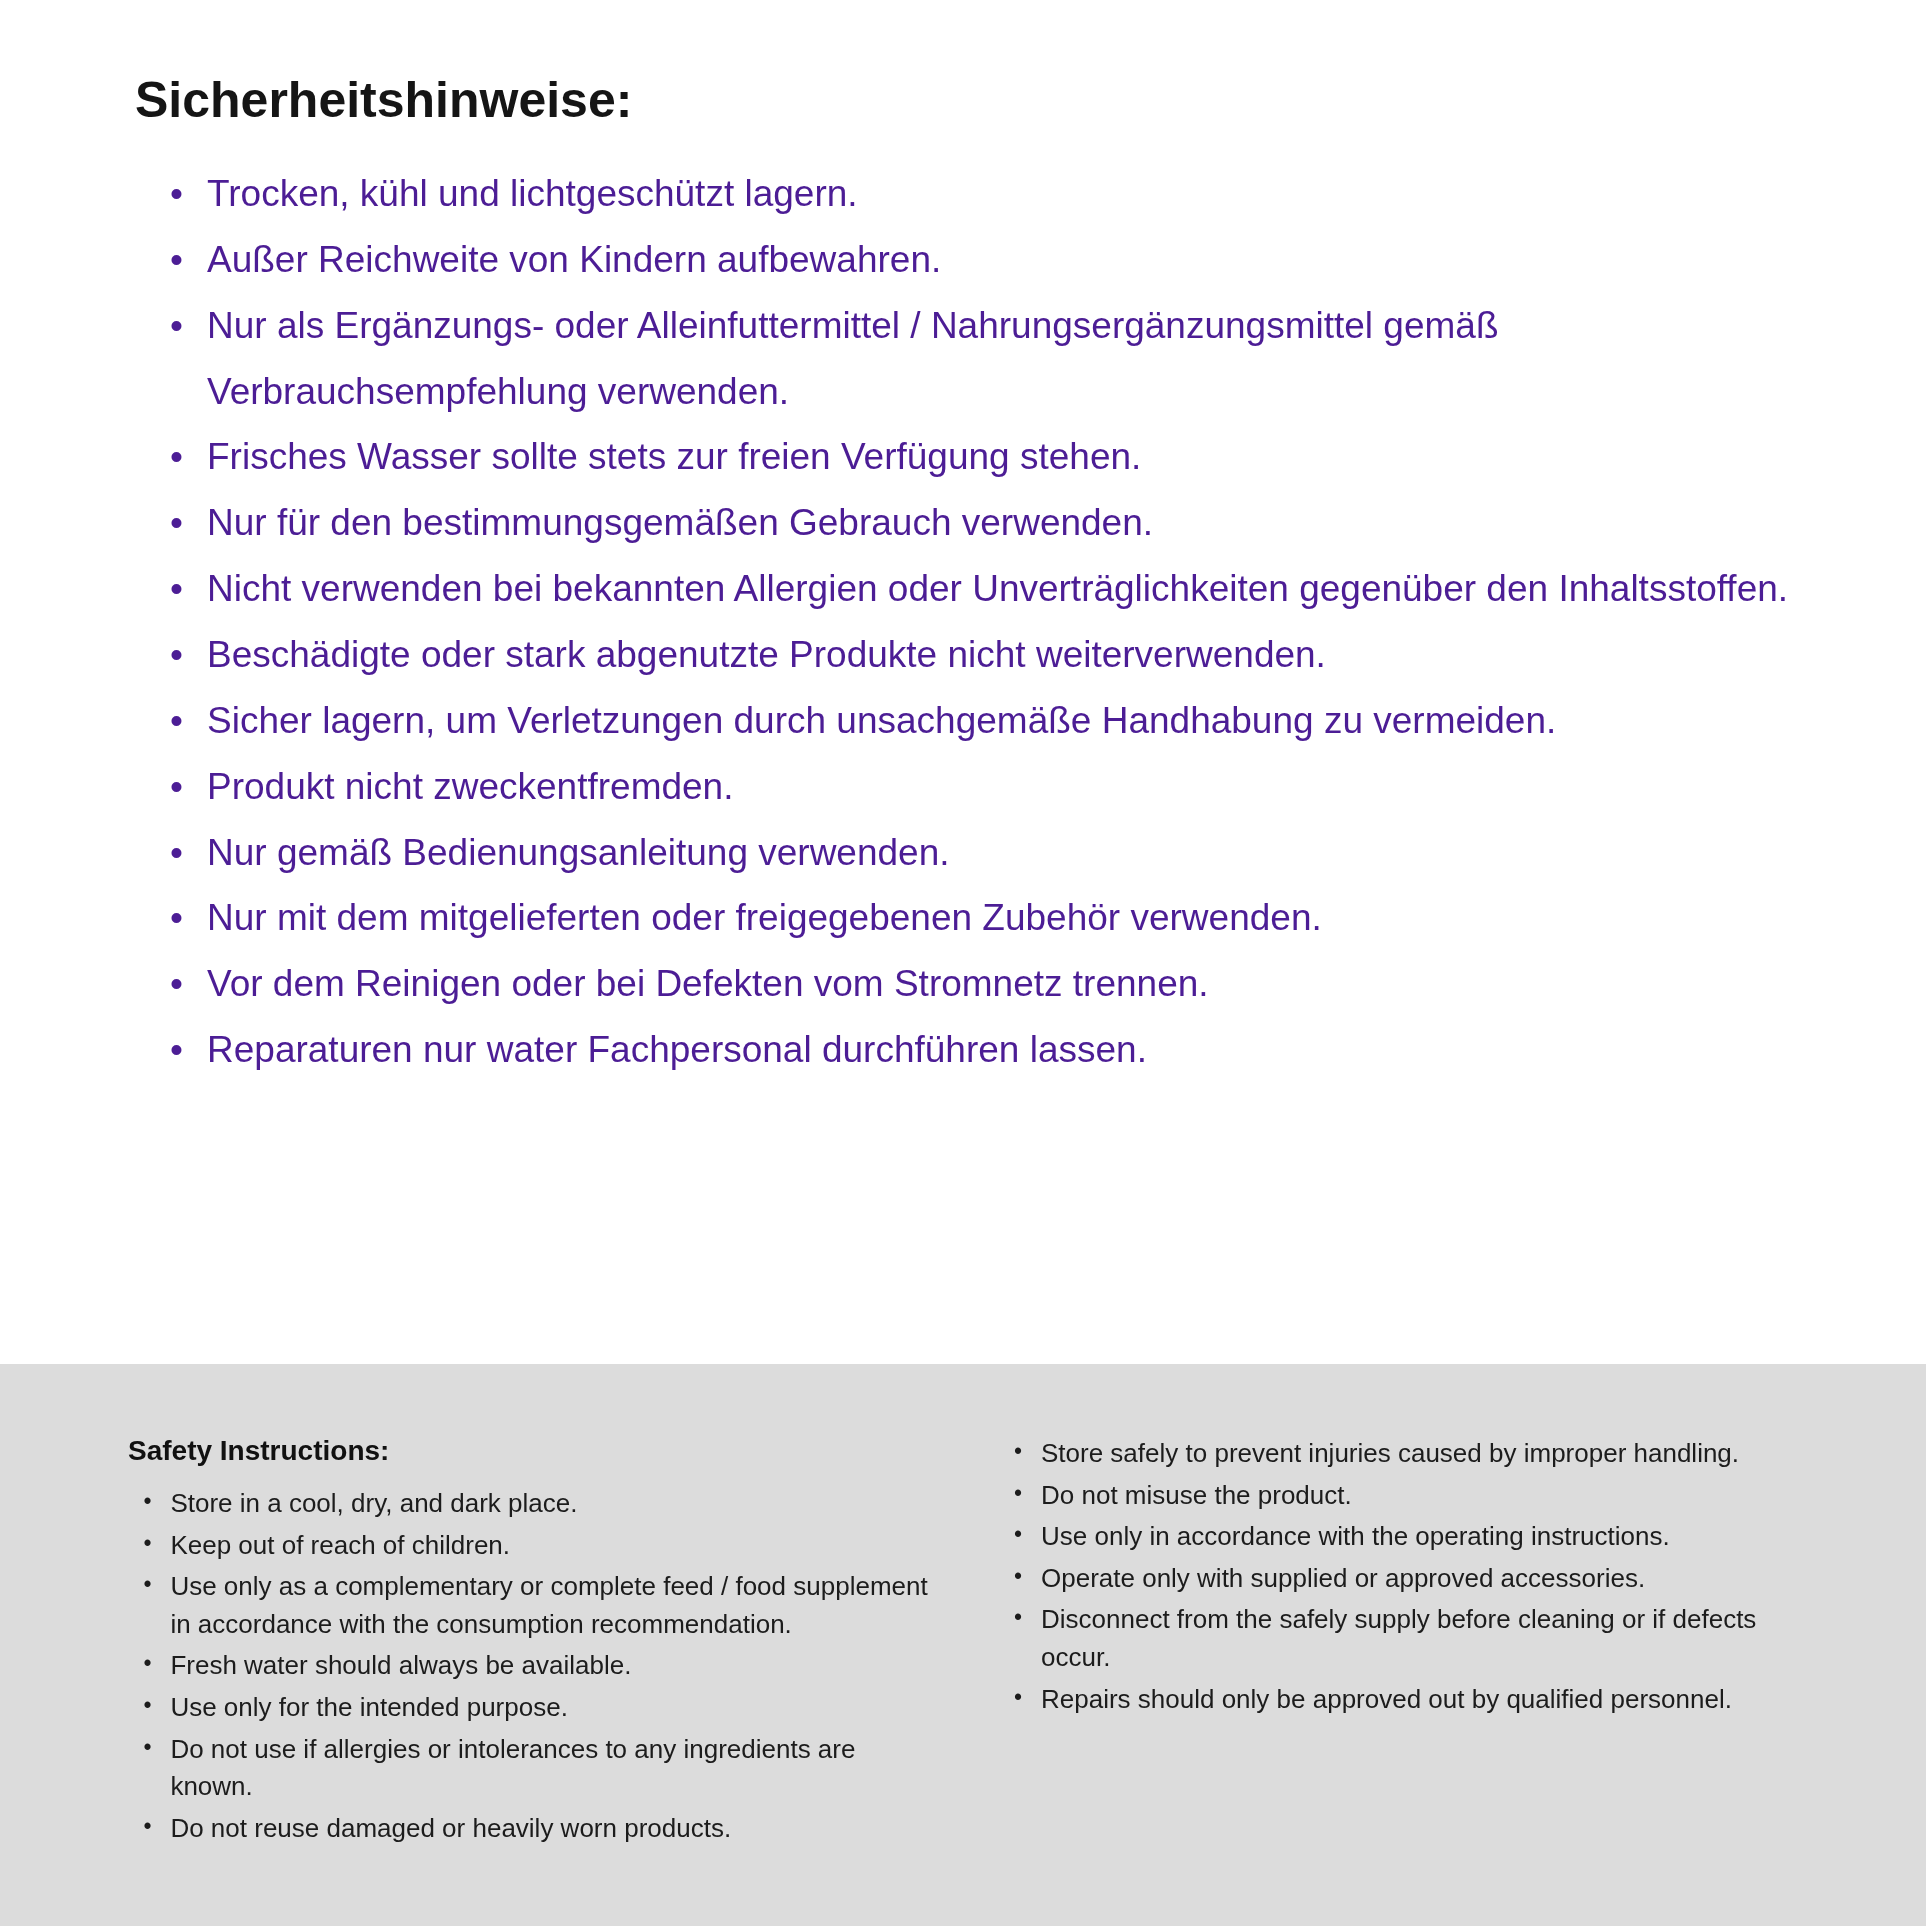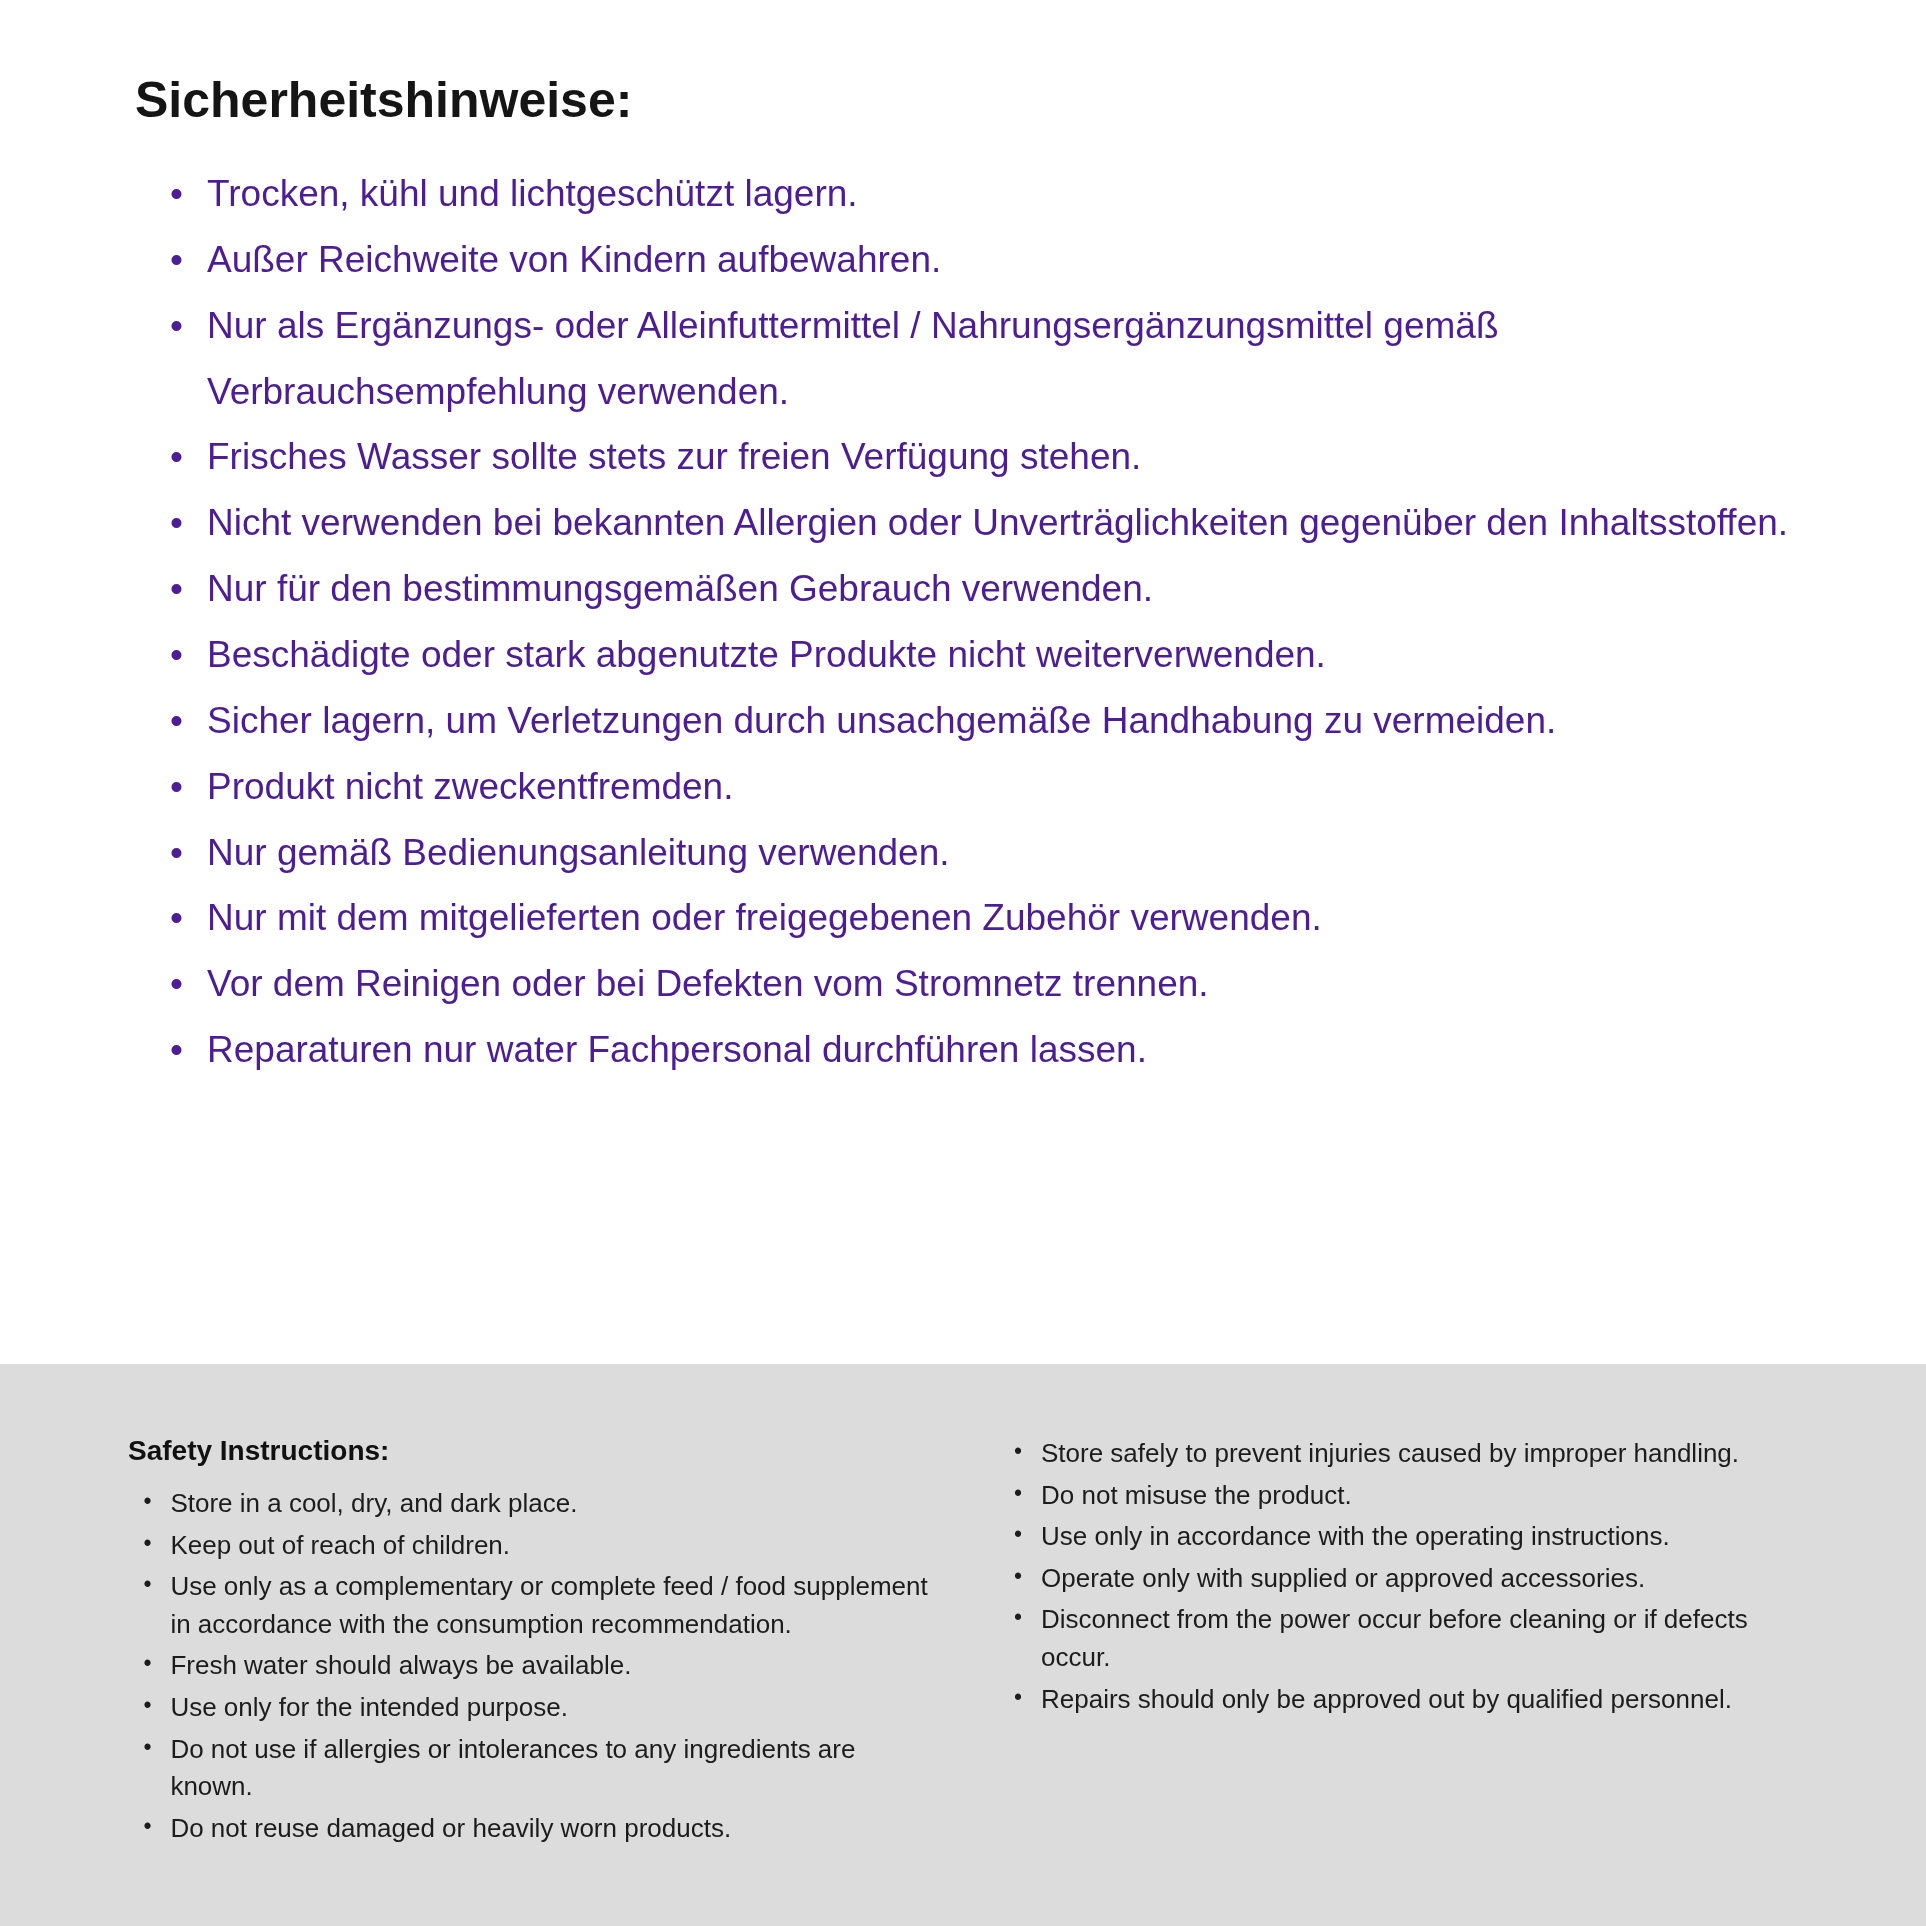--- a/index.html
+++ b/index.html
@@ -102,23 +102,23 @@
     <ul class="german-list">
 
         <li>Trocken, kühl und lichtgeschützt lagern.</li>
 
         <li>Außer Reichweite von Kindern aufbewahren.</li>
 
         <li>Nur als Ergänzungs- oder Alleinfuttermittel / Nahrungsergänzungsmittel gemäß Verbrauchsempfehlung verwenden.</li>
 
         <li>Frisches Wasser sollte stets zur freien Verfügung stehen.</li>
 
+        <li>Nur für den bestimmungsgemäßen Gebrauch verwenden.</li>
+
         <li>Nicht verwenden bei bekannten Allergien oder Unverträglichkeiten gegenüber den Inhaltsstoffen.</li>
-
-        <li>Nur für den bestimmungsgemäßen Gebrauch verwenden.</li>
 
         <li>Beschädigte oder stark abgenutzte Produkte nicht weiterverwenden.</li>
 
         <li>Sicher lagern, um Verletzungen durch unsachgemäße Handhabung zu vermeiden.</li>
 
         <li>Produkt nicht zweckentfremden.</li>
 
         <li>Nur gemäß Bedienungsanleitung verwenden.</li>
 
         <li>Nur mit dem mitgelieferten oder freigegebenen Zubehör verwenden.</li>
@@ -153,21 +153,21 @@
       <ul class="english-list">
 
           <li>Store safely to prevent injuries caused by improper handling.</li>
 
           <li>Do not misuse the product.</li>
 
           <li>Use only in accordance with the operating instructions.</li>
 
           <li>Operate only with supplied or approved accessories.</li>
 
-          <li>Disconnect from the power occur before cleaning or if defects occur.</li>
+          <li>Disconnect from the safely supply before cleaning or if defects occur.</li>
 
           <li>Repairs should only be approved out by qualified personnel.</li>
         </ul>
     </div>
   </div>
 
 </div>
 
 
 </body></html>

